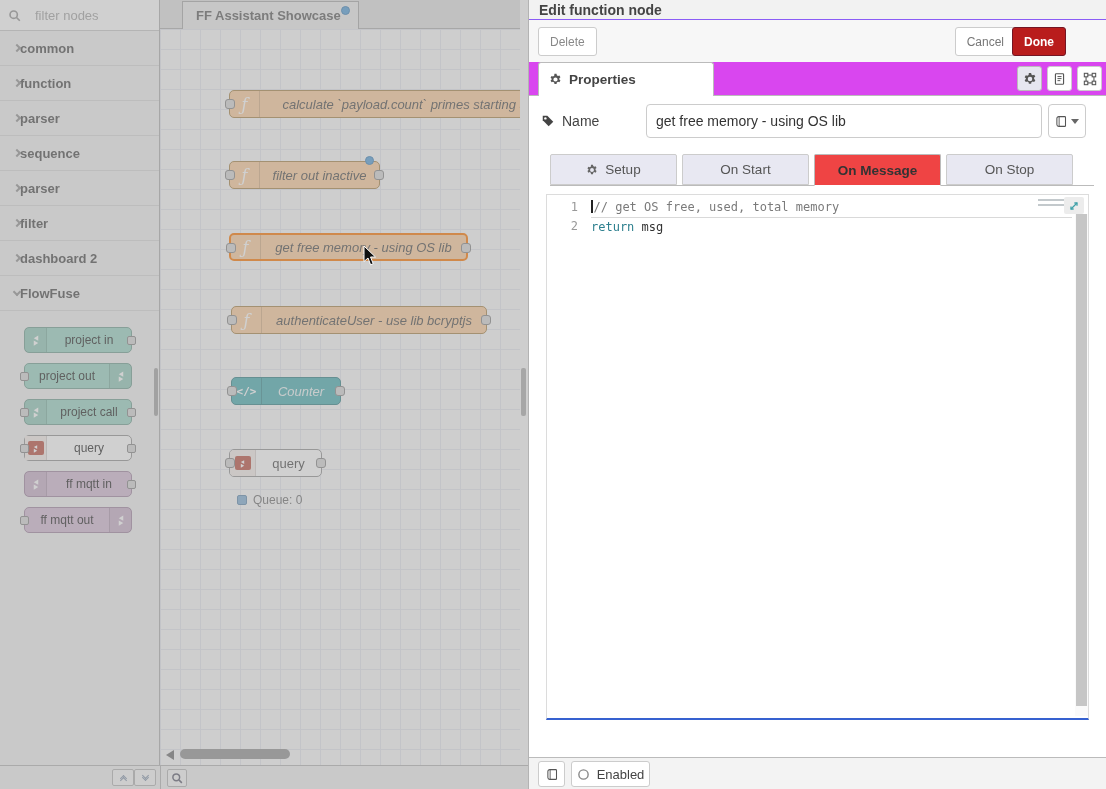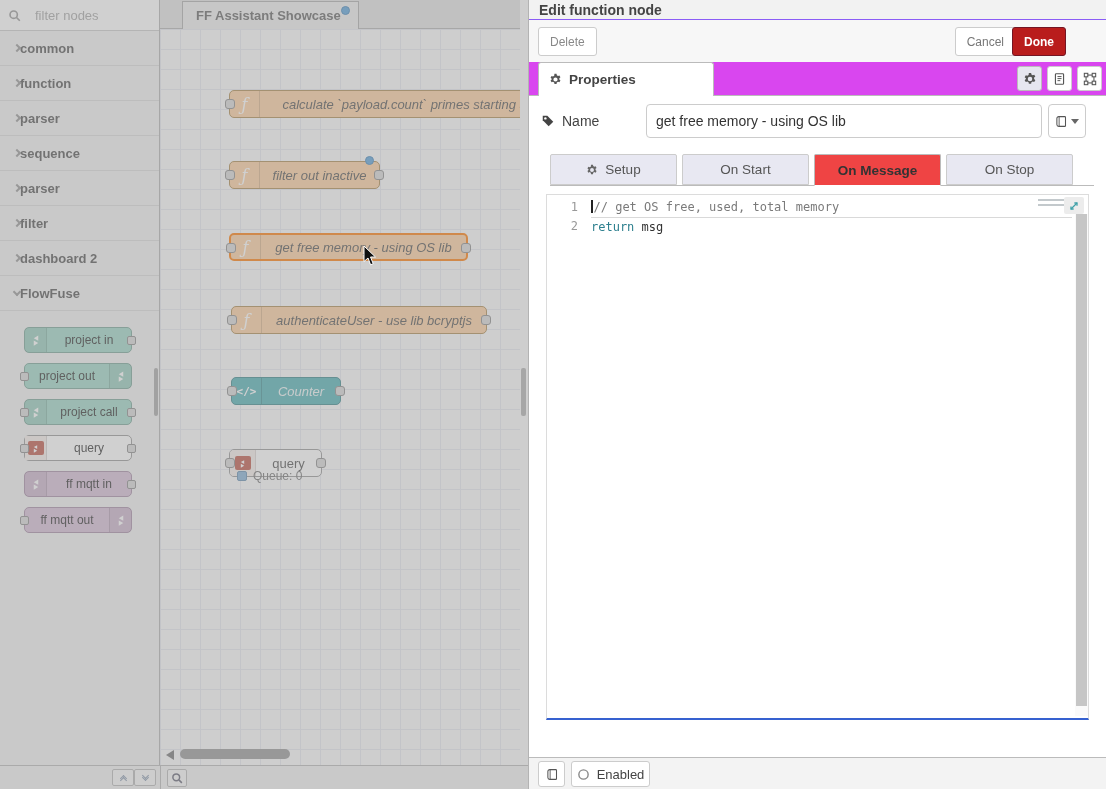--- a/index.html
+++ b/index.html
@@ -284,21 +284,21 @@
                 <svg width="9" height="11" viewBox="0 0 16 16">
                   <path d="M11 2 5 5.5l6 3.5z" fill="#fff"></path>
                   <path d="M5 8.5l6 3.5-6 3.5z" fill="#fff"></path>
                 </svg>
               </span>
             </span>
           <span class="flabel">query</span>
           <i class="port in"></i>
             <i class="port out"></i>
         </div>
-        <div class="nstatus" style="left:77px;top:440px">
+        <div class="nstatus" style="left:77px;top:464px">
           <i class="sq"></i>
           <span>Queue: 0</span>
         </div>
 
       </div>
       <i class="hs-arrow"></i>
       <i class="hs-thumb"></i>
     </div>
 
     <div class="vstrip">

